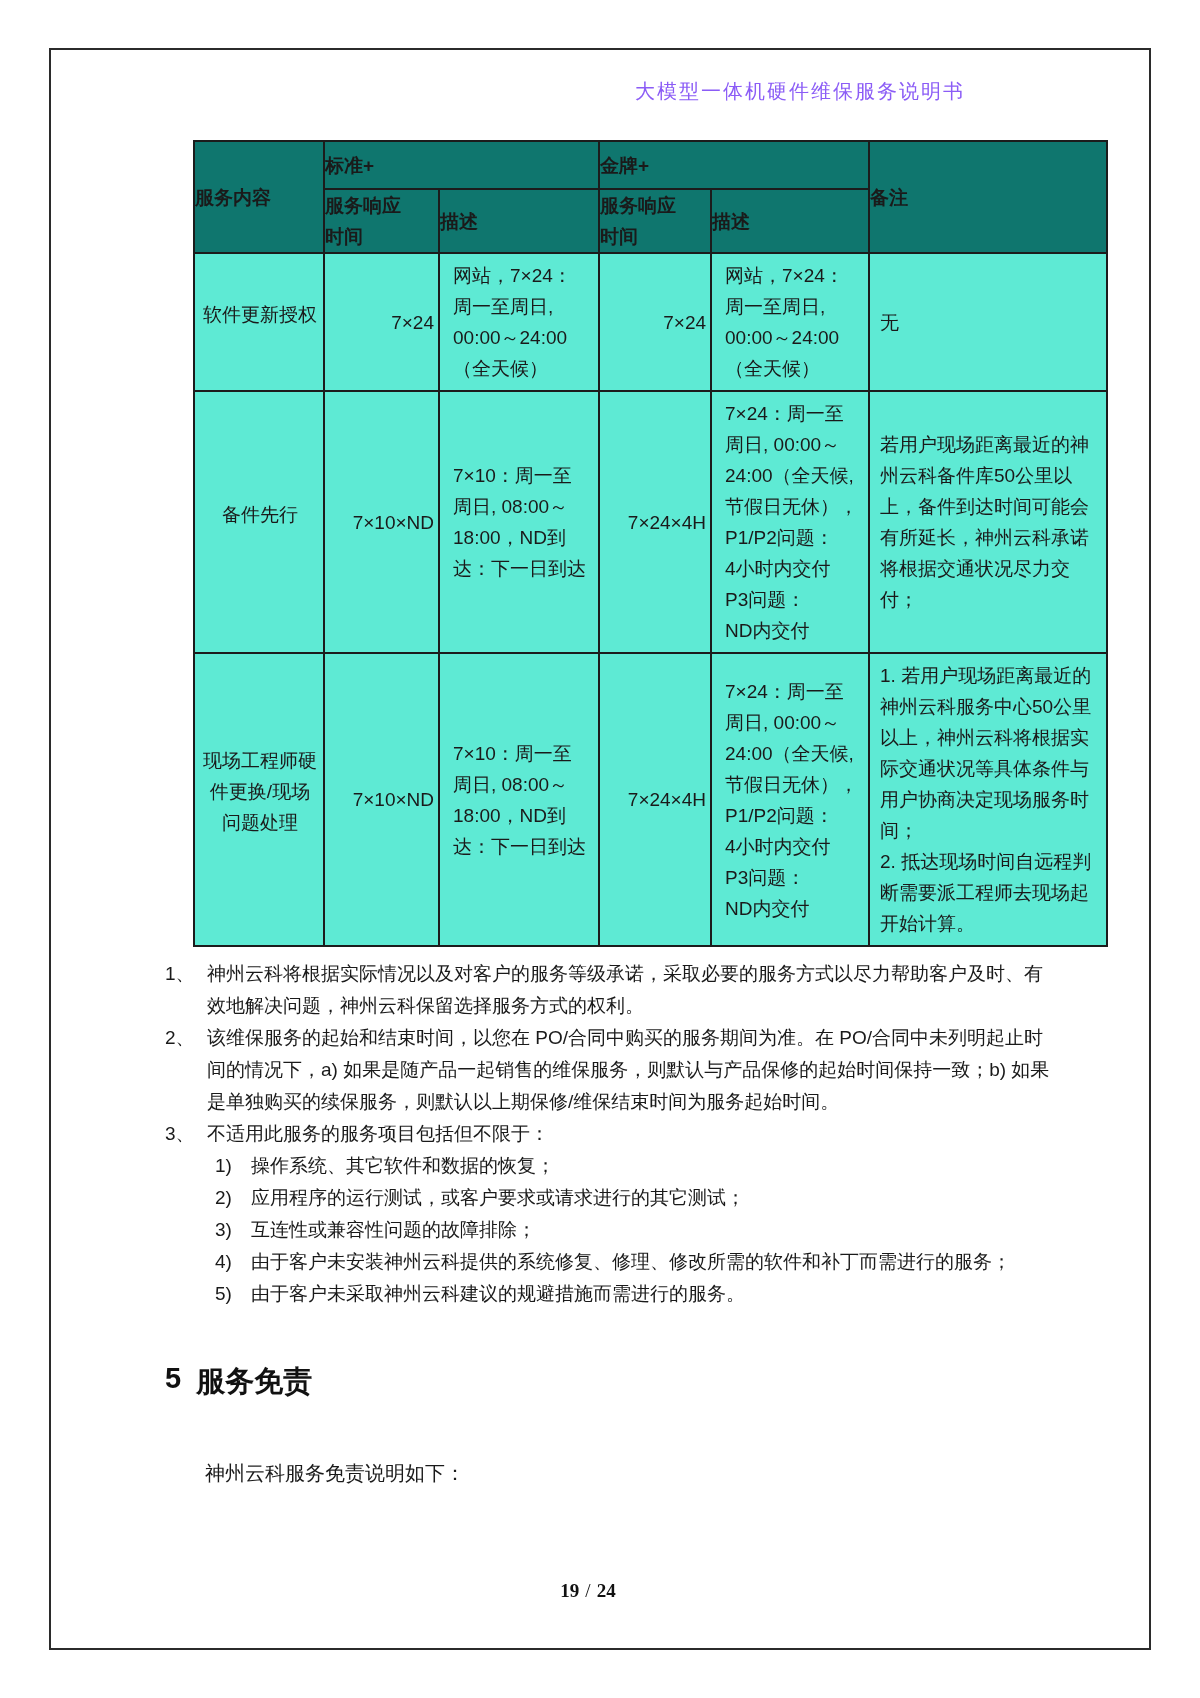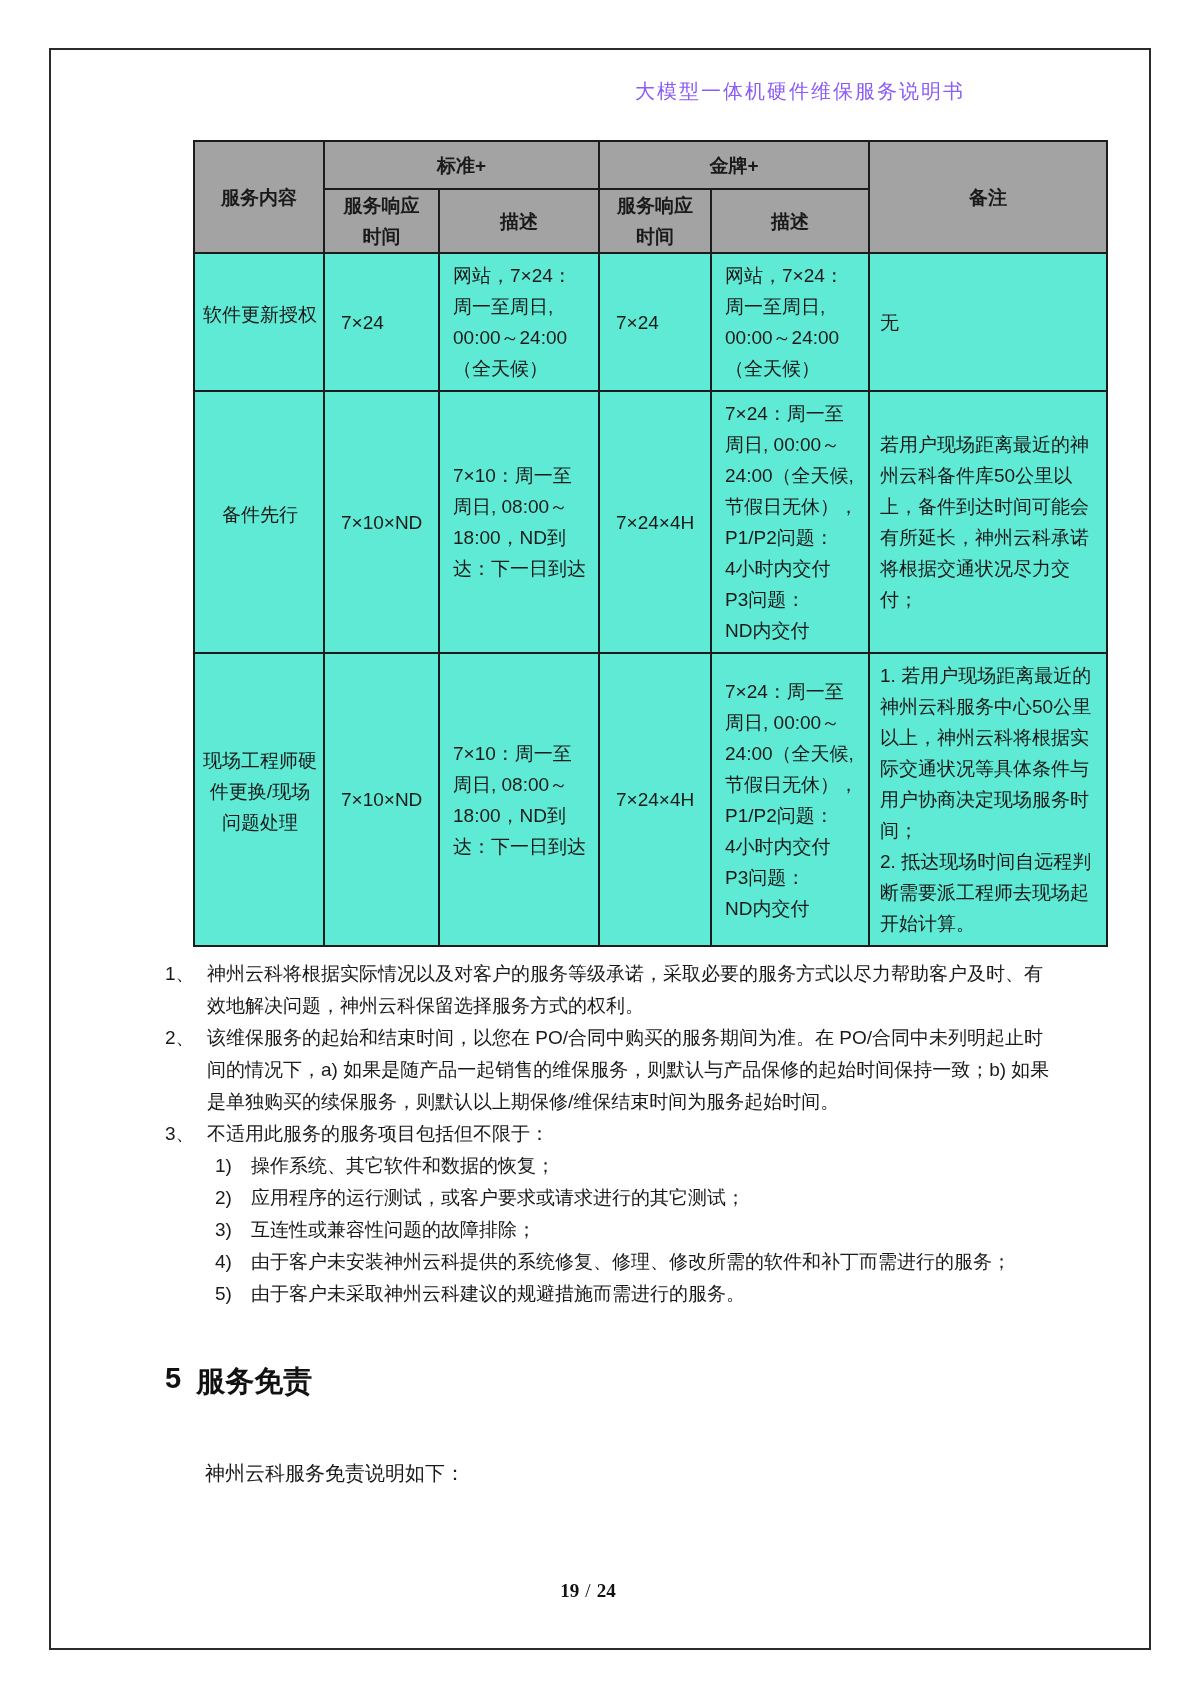--- a/index.html
+++ b/index.html
@@ -34,27 +34,27 @@
     table-layout: fixed;
     font-size: 19px;
   }
   .svc-table th, .svc-table td {
     border: 2px solid #1c1c1c;
     vertical-align: middle;
     line-height: 31px;
     overflow: hidden;
   }
   .svc-table th {
-    background: #a3a3a3;
+    background: #0f766e;
     font-weight: bold;
-    text-align: center;
+    text-align: left;
     white-space: pre-line;
   }
   .svc-table td { background: #5eead4; }
-  td.cell-center { text-align: left; padding: 4px 16px; }
+  td.cell-center { text-align: right; padding: 4px 4px; }
   td.cell-left   { text-align: center; padding: 6px 6px 22px 8px; white-space: pre-line; }
   td.cell-desc   { text-align: left; padding: 6px 6px 6px 13px; white-space: pre-line; }
   td.cell-note   { text-align: left; padding: 6px 8px 6px 10px; white-space: pre-line; }
   .notes {
     position: absolute;
     left: 165px; top: 958px;
     width: 890px;
     font-size: 19px;
     line-height: 32px;
   }

